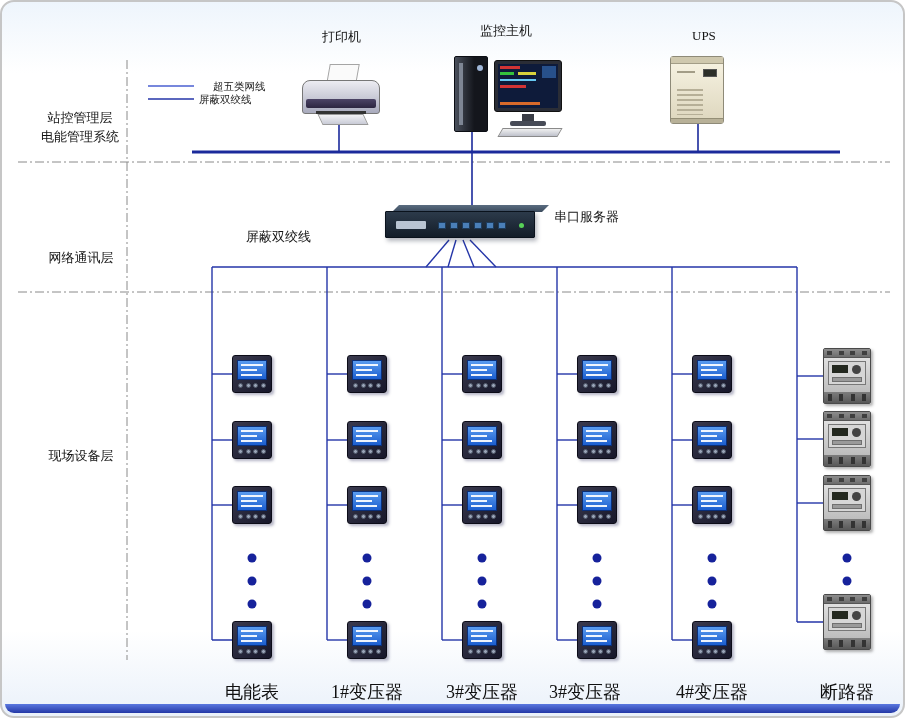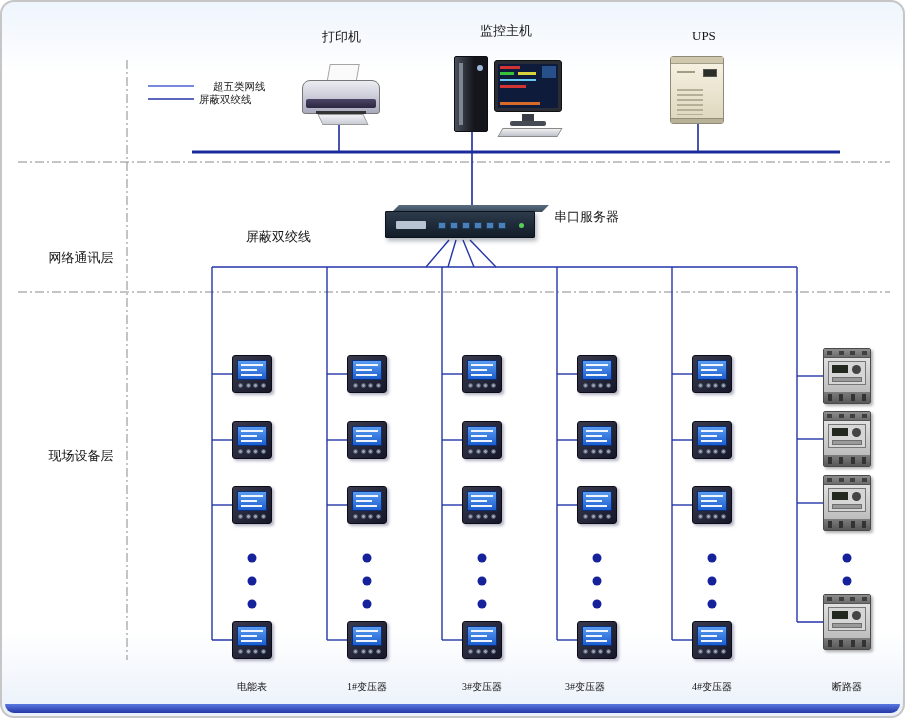--- a/index.html
+++ b/index.html
@@ -6,21 +6,21 @@
   html,body{background:#ffffff}
   body{font-family:"Liberation Serif","DejaVu Sans",serif}
   .stage{position:relative;width:905px;height:718px;border:2px solid #c6c6c6;border-radius:14px;overflow:hidden;
          background:linear-gradient(180deg,#eef5fc 0%,#ffffff 10%,#ffffff 88%,#eaf1fa 100%)}
   .bottom-band{position:absolute;left:3px;right:3px;bottom:3px;height:9px;border-radius:0 0 10px 10px;
          background:linear-gradient(#5a78e0,#2438a6)}
   #wires{position:absolute;left:0;top:0;z-index:1}
   .lbl{position:absolute;color:#141414;font-size:13px;white-space:nowrap;z-index:3}
   .layer-lbl{position:absolute;color:#141414;font-size:13px;text-align:center;z-index:3;line-height:19px}
   .legend-lbl{position:absolute;color:#222;font-size:10.5px;white-space:nowrap;z-index:3}
-  .col-label{position:absolute;width:90px;text-align:center;font-size:10px;color:#101010;z-index:3}
+  .col-label{position:absolute;width:90px;text-align:center;font-size:18px;color:#101010;z-index:3}
 
   
   .printer{position:absolute;left:300px;top:62px;width:78px;height:62px;z-index:2}
   .p-paper{position:absolute;left:26px;top:0;width:30px;height:20px;background:#fafafa;border:1px solid #a5a5a5;transform:skewX(-10deg)}
   .p-body{position:absolute;left:0;top:16px;width:78px;height:34px;background:linear-gradient(#ececf2,#a9abbd);border:1px solid #777;border-radius:8px 8px 3px 3px}
   .p-band{position:absolute;left:4px;top:35px;width:70px;height:9px;background:linear-gradient(#4c4466,#2c2640);border-radius:2px}
   .p-slot{position:absolute;left:14px;top:47px;width:50px;height:3px;background:#333}
   .p-tray{position:absolute;left:18px;top:50px;width:46px;height:11px;background:linear-gradient(#f2f2f5,#c9cbd6);border:1px solid #999;transform:skewX(25deg)}
 
   
@@ -157,20 +157,24 @@
         <circle cx="595" cy="602" r="4.5" fill="#16229b" stroke="none"></circle>
         <circle cx="710" cy="556" r="4.5" fill="#16229b" stroke="none"></circle>
         <circle cx="710" cy="579" r="4.5" fill="#16229b" stroke="none"></circle>
         <circle cx="710" cy="602" r="4.5" fill="#16229b" stroke="none"></circle>
         <circle cx="845" cy="556" r="4.5" fill="#16229b" stroke="none"></circle>
         <circle cx="845" cy="579" r="4.5" fill="#16229b" stroke="none"></circle>
         <circle cx="845" cy="602" r="4.5" fill="#16229b" stroke="none"></circle>
       </g>
   </svg>
 
+  <div class="layer-lbl" style="left:28px;top:106px;width:100px">
+    <div>站控管理层</div>
+    <div>电能管理系统</div>
+  </div>
   <div class="layer-lbl" style="left:34px;top:246px;width:90px">网络通讯层</div>
   <div class="layer-lbl" style="left:34px;top:444px;width:90px">现场设备层</div>
 
   <div class="legend-lbl" style="left:211px;top:78px">超五类网线</div>
   <div class="legend-lbl" style="left:197px;top:91px">屏蔽双绞线</div>
 
   <div class="lbl" style="left:320px;top:26px">打印机</div>
   <div class="lbl" style="left:478px;top:20px">监控主机</div>
   <div class="lbl" style="left:690px;top:26px">UPS</div>
 

